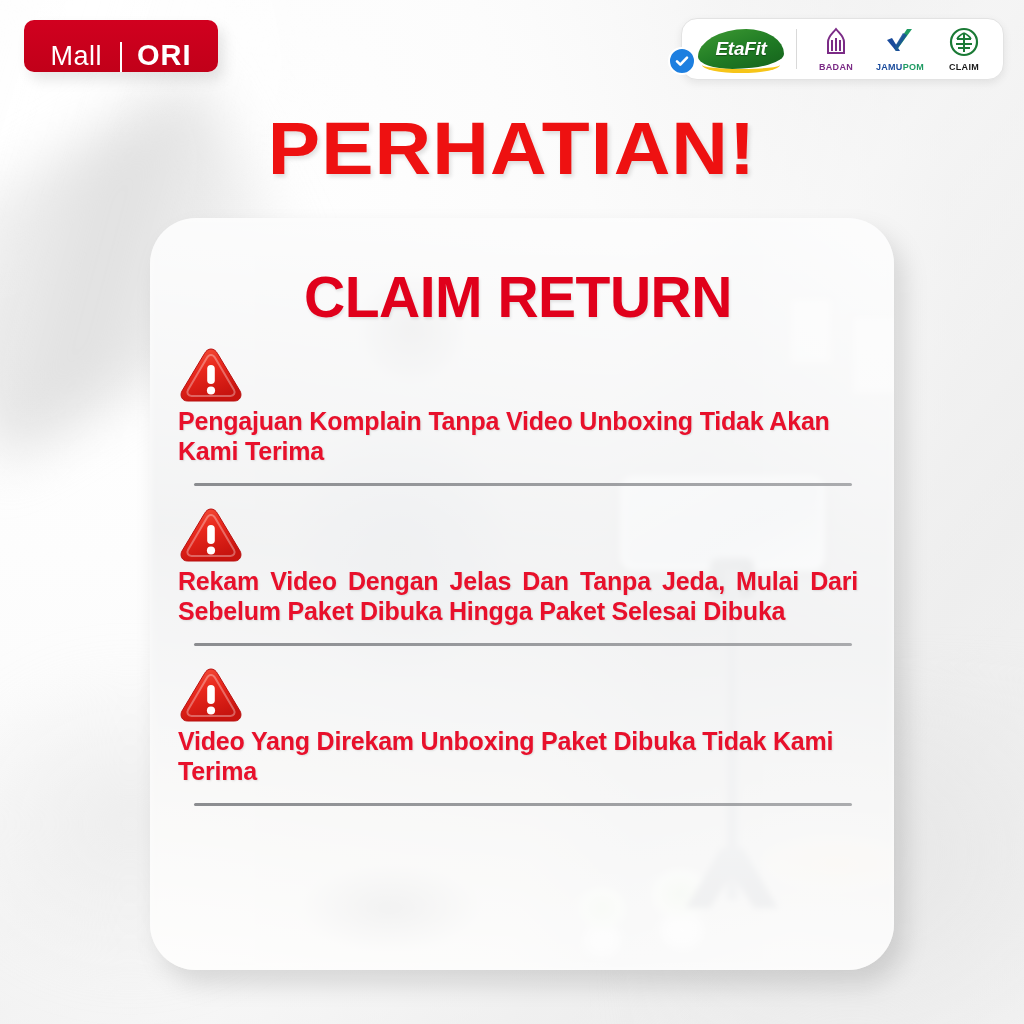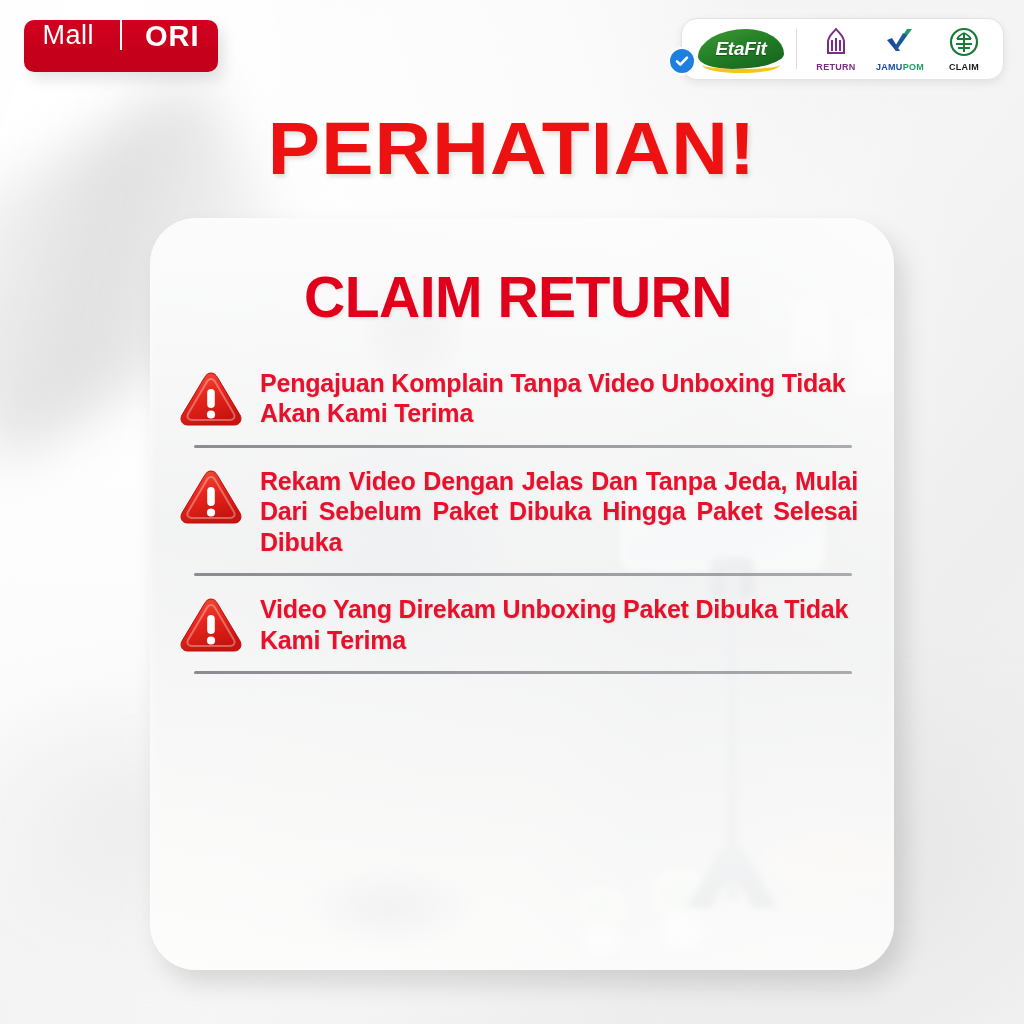--- a/index.html
+++ b/index.html
@@ -48,23 +48,23 @@
   
   .brand-logo {
     position: absolute;
     left: 24px;
     top: 20px;
     width: 194px;
     height: 52px;
     background: linear-gradient(180deg, #d1001f 0%, #c10019 100%);
     border-radius: 10px;
     display: flex;
-    align-items: flex-start;
+    align-items: flex-end;
     justify-content: center;
-    gap: 12px;
+    gap: 4px;
     box-shadow: 6px 8px 14px rgba(0,0,0,0.10);
   }
   .brand-logo .mall {
     color: #ffffff;
     font-size: 27px;
     font-weight: 400;
     letter-spacing: 0.5px;
     padding-right: 14px;
   }
   .brand-logo .divider-bar {
@@ -292,31 +292,32 @@
     flex-direction: column;
   }
 
   .card-title {
     text-align: center;
     color: #e0001b;
     font-size: 57px;
     font-weight: 700;
     letter-spacing: -0.5px;
     line-height: 1.05;
-    margin: 6px 0 34px 0;
+    margin: 6px 0 10px 0;
     text-shadow: 1px 2px 3px rgba(0,0,0,0.10);
   }
 
   .rules { display: flex; flex-direction: column; }
 
   .rule-row {
     display: flex;
     align-items: flex-start;
-    gap: 16px;
+    gap: 0;
     padding: 4px 0 6px 0;
+    flex-direction: column;
   }
   .rule-row .warn-icon {
     flex: 0 0 auto;
     width: 66px;
     height: 58px;
     margin-top: 4px;
   }
   .rule-row .rule-text {
     color: #e8102b;
     font-size: 25px;
@@ -374,21 +375,21 @@
 
       <div class="cert-item halal">
         <span>
           <svg width="30" height="30" viewBox="0 0 30 30" aria-hidden="true">
             <path d="M15 2 C11 7 7 9.5 7 15 L7 26 L23 26 L23 15 C23 9.5 19 7 15 2 Z" fill="none" stroke="#7b2b86" stroke-width="2"></path>
             <line x1="11" y1="13" x2="11" y2="24" stroke="#7b2b86" stroke-width="2"></line>
             <line x1="15" y1="11" x2="15" y2="24" stroke="#7b2b86" stroke-width="2"></line>
             <line x1="19" y1="13" x2="19" y2="24" stroke="#7b2b86" stroke-width="2"></line>
           </svg>
         </span>
-        <span class="cert-label">RETURN</span>
+        <span class="cert-label">BADAN</span>
       </div>
 
       <div class="cert-item pom">
         <span>
           <svg width="34" height="30" viewBox="0 0 34 30" aria-hidden="true">
             <path d="M4 13 L13 24 L17 24 L9 11 Z" fill="#1a4b9c"></path>
             <path d="M13 24 L29 2 L24 2 L12 20 Z" fill="#1f9b63"></path>
             <path d="M13 24 L24 8 L20 6 L11 21 Z" fill="#1a4b9c" opacity="0.85"></path>
           </svg>
         </span>

